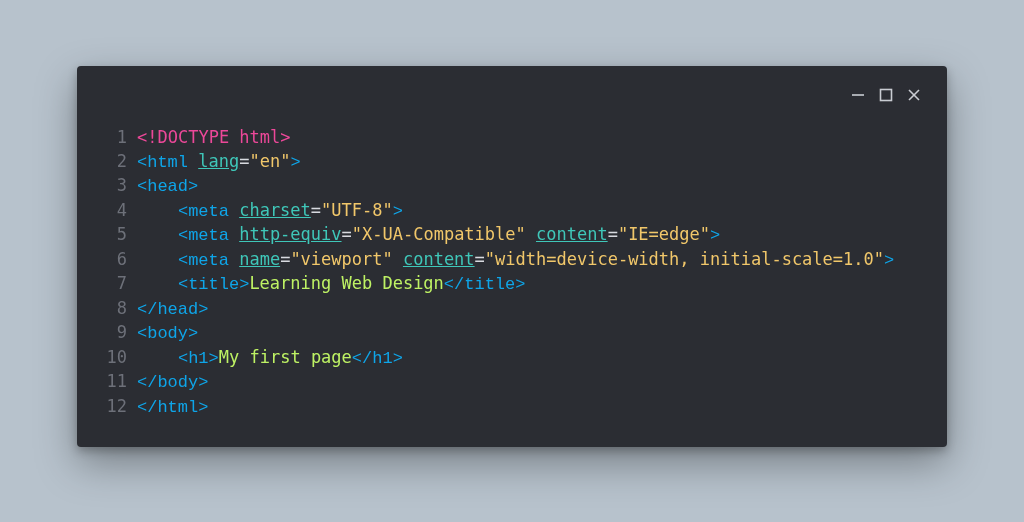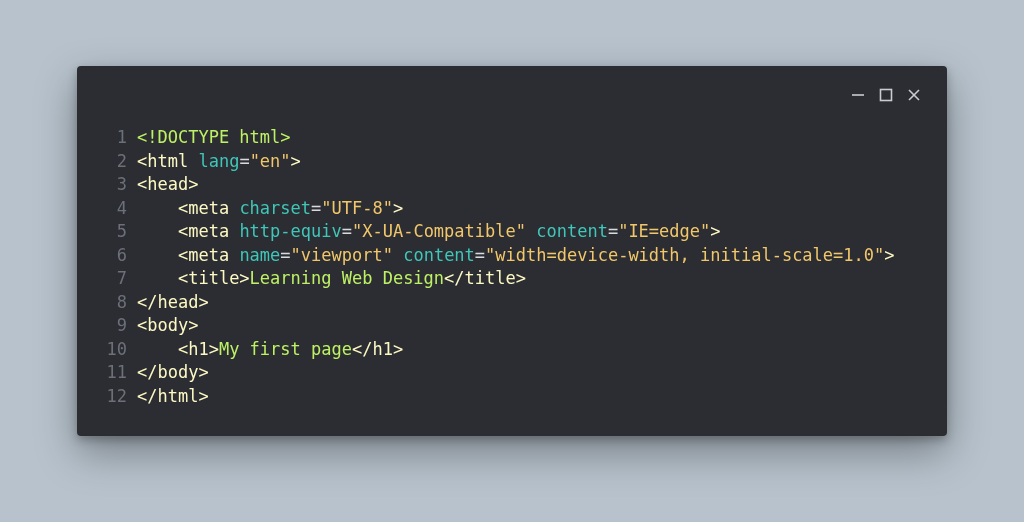--- a/index.html
+++ b/index.html
@@ -40,23 +40,23 @@
   .gutter {
     width: 34px;
     text-align: right;
     color: #6d7079;
     padding-right: 10px;
     flex: 0 0 34px;
     user-select: none;
   }
   .src { flex: 1; }
   
-  .decl  { color: #bef264; }  
-  .tag   { color: #fef9c3; }  
-  .attr  { color: #3fc7b9; }  
+  .decl  { color: #ec4899; }  
+  .tag   { color: #0ea5e9; font-family: Liberation Mono, monospace; }  
+  .attr  { color: #3fc7b9; text-decoration: underline; }  
   .eq    { color: #d8dae0; }  
   .str   { color: #f1c76a; }  
   .txt   { color: #bef264; }  
 </style>
 </head>
 <body>
 
 <div class="editor">
   <div class="titlebar">
     <span class="ctrl" aria-label="minimize">

